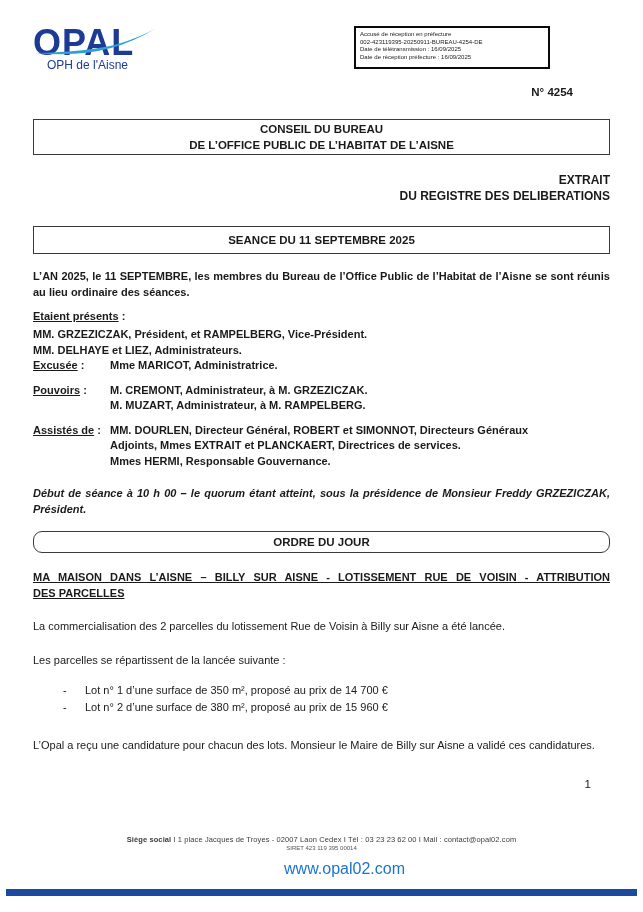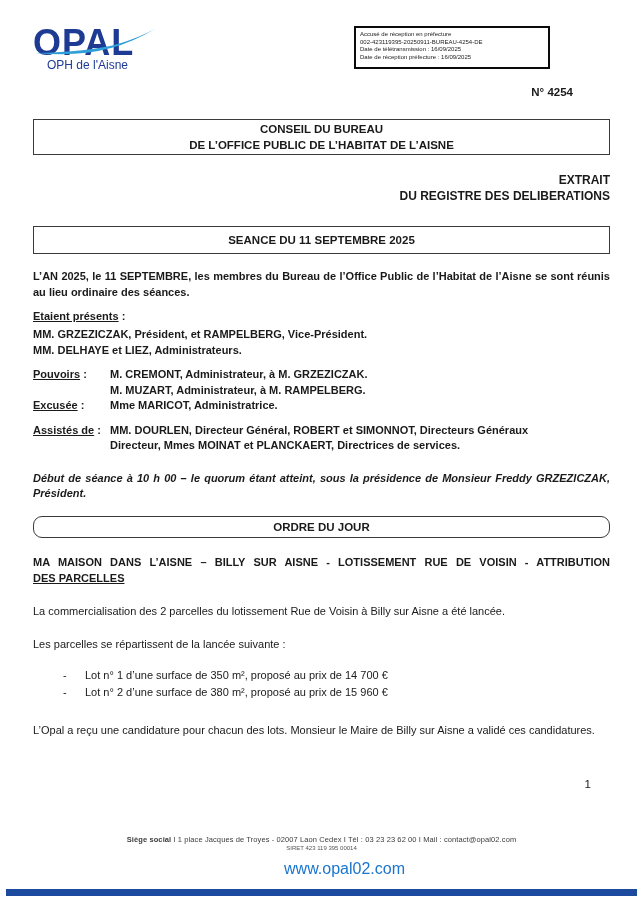--- a/index.html
+++ b/index.html
@@ -48,21 +48,21 @@
   .att-lines { margin-top: 5px; font-weight: bold; font-size: 11px; line-height: 15.5px; }
 
   .role-row { display: flex; font-size: 11px; line-height: 15.5px; font-weight: bold; }
   .role-row.gap { margin-top: 9px; }
   .role-label { width: 77px; flex: none; }
   .role-value { flex: 1; }
 
   .session-note { margin-top: 17px; font-weight: bold; font-style: italic; font-size: 11px; line-height: 15.5px; }
 
   .delib-heading { margin-top: 16px; font-weight: bold; font-size: 11px; line-height: 16px; }
-  .delib-heading .l1 { text-align: justify; text-align-last: justify; }
+  .delib-heading .l1 { text-decoration: underline; text-align: justify; text-align-last: justify; }
   .delib-heading .l2 { text-decoration: underline; display: inline-block; }
 
   .body-para { font-weight: normal; margin-top: 18px; font-size: 11px; }
   .bullets { margin-top: 14px; }
   .bullet-row { display: flex; font-size: 11px; line-height: 17px; }
   .bullet-dash { width: 22px; margin-left: 30px; flex: none; }
 
   
   .page-number { position: absolute; top: 778px; right: 52px; font-size: 11.5px; }
   .footer-line { position: absolute; top: 835px; left: 0; right: 0; text-align: center; font-size: 7.5px; color: #3c3c3c; letter-spacing: 0.1px; }
@@ -107,38 +107,39 @@
     <div class="rule-box box-seance">SEANCE DU 11 SEPTEMBRE 2025</div>
 
     <p class="p bold intro">L’AN 2025, le 11 SEPTEMBRE, les membres du Bureau de l’Office Public de l’Habitat de l’Aisne se sont réunis au lieu ordinaire des séances.</p>
 
     <div class="section-label"><span class="u">Etaient présents</span><span> :</span></div>
     <div class="att-lines">
       <div>MM. GRZEZICZAK, Président, et RAMPELBERG, Vice-Président.</div>
       <div>MM. DELHAYE et LIEZ, Administrateurs.</div>
     </div>
 
+    <div class="role-row">
+      <div class="role-label"><span class="u">Excusée</span><span> :</span></div>
+      <div class="role-value">Mme MARICOT, Administratrice.</div>
+    </div>
+
     <div class="role-row gap">
       <div class="role-label"><span class="u">Pouvoirs</span><span> :</span></div>
       <div class="role-value">
         <div>M. CREMONT, Administrateur, à M. GRZEZICZAK.</div>
         <div>M. MUZART, Administrateur, à M. RAMPELBERG.</div>
       </div>
     </div>
 
-    <div class="role-row">
-      <div class="role-label"><span class="u">Excusée</span><span> :</span></div>
-      <div class="role-value">Mme MARICOT, Administratrice.</div>
-    </div>
-
     <div class="role-row gap">
       <div class="role-label"><span class="u">Assistés de</span><span> :</span></div>
       <div class="role-value">
         <div>MM. DOURLEN, Directeur Général, ROBERT et SIMONNOT, Directeurs Généraux</div>
-        <div>Directeur, Mmes MOINAT et PLANCKAERT, Directrices de services.</div>
+        <div>Adjoints, Mmes EXTRAIT et PLANCKAERT, Directrices de services.</div>
+        <div>Mmes HERMI, Responsable Gouvernance.</div>
       </div>
     </div>
 
     <p class="p session-note">Début de séance à 10 h 00 – le quorum étant atteint, sous la présidence de Monsieur Freddy GRZEZICZAK, Président.</p>
 
     <div class="rule-box box-ordre">ORDRE DU JOUR</div>
 
     <div class="delib-heading">
       <div class="l1">MA MAISON DANS L’AISNE – BILLY SUR AISNE - LOTISSEMENT RUE DE VOISIN - ATTRIBUTION</div>
       <div><span class="l2">DES PARCELLES</span></div>

